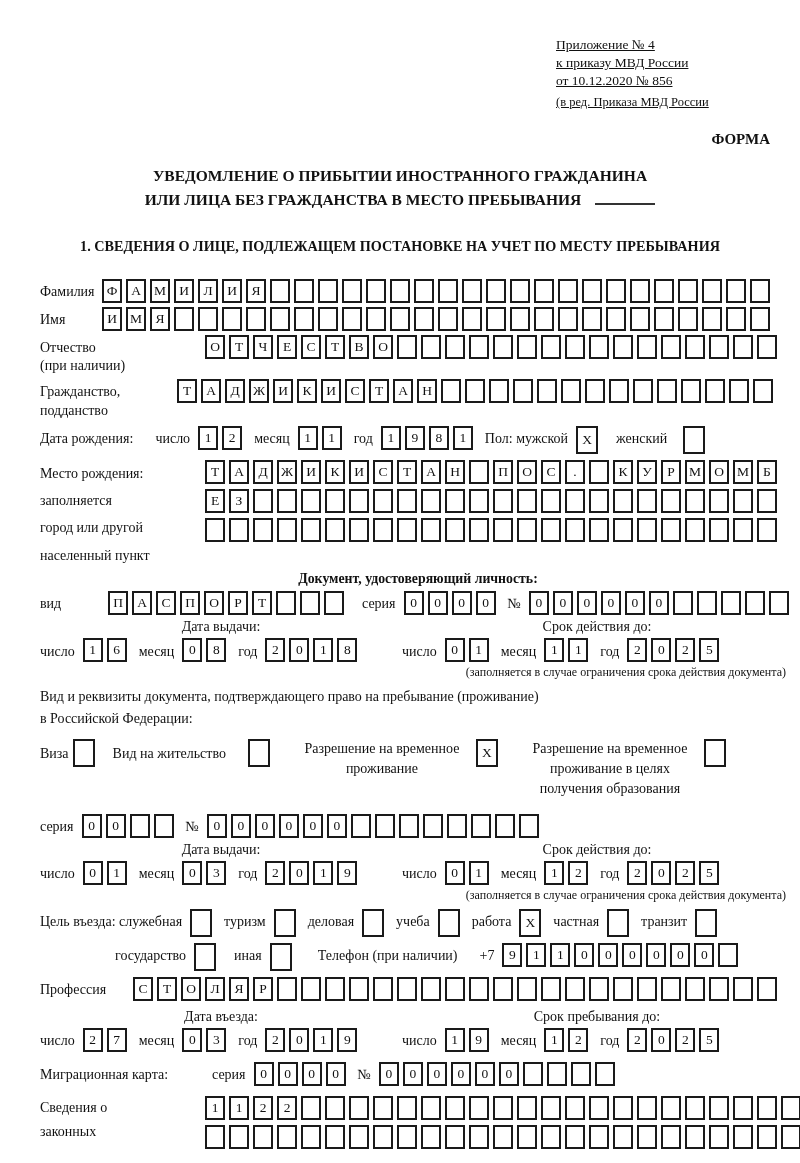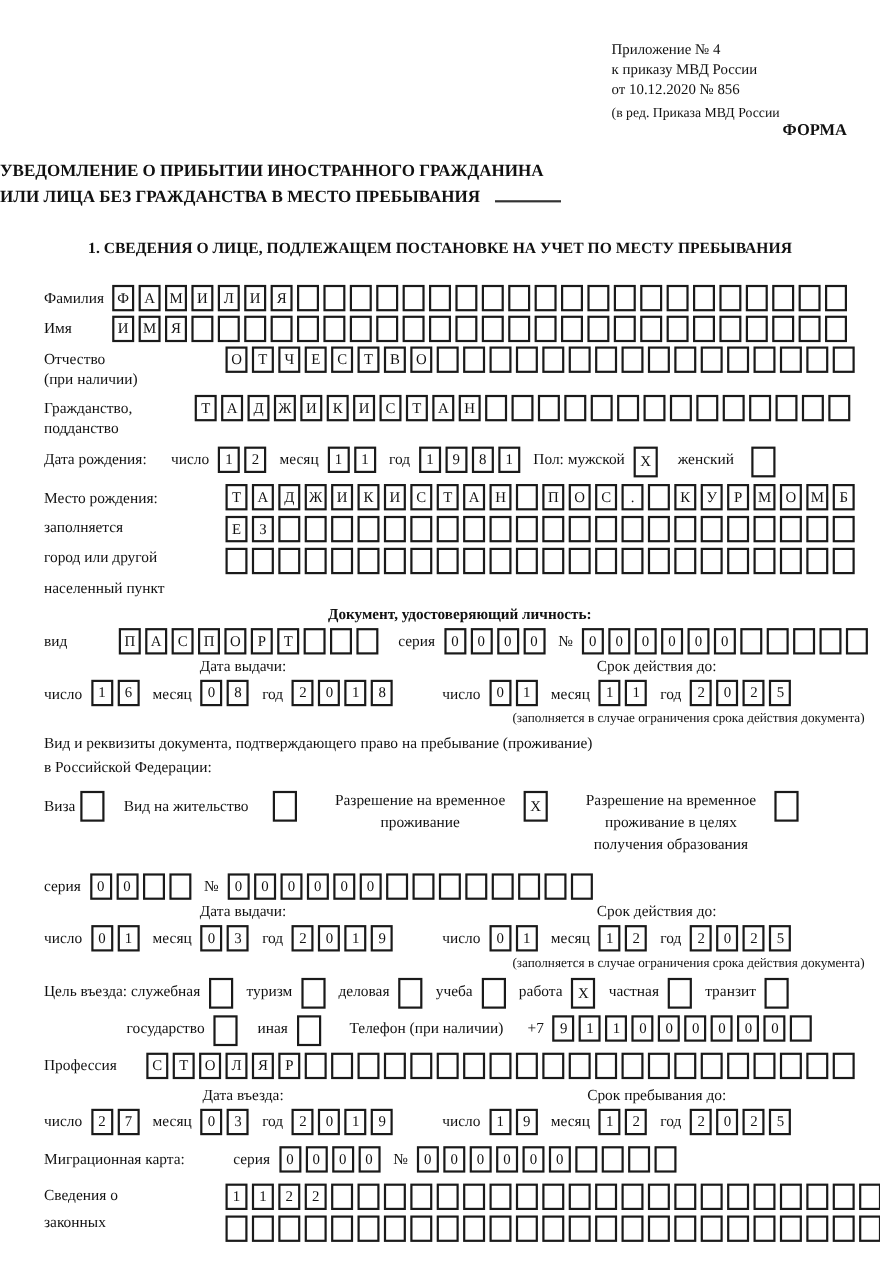--- a/index.html
+++ b/index.html
@@ -1,22 +1,22 @@
 <!DOCTYPE html>
 <html><head>
 <meta charset="utf-8">
 <style>
   html,body{margin:0;padding:0;background:#fff;}
   .page{width:800px;height:1163px;background:#fff;color:#111;
         font-family:"Liberation Serif",serif;overflow:hidden;position:relative;}
-  .annex{margin:36px 0 0 556px;font-size:13.5px;line-height:1.32;}
+  .annex{margin:36px 0 0 556px;font-size:13.5px;line-height:1.32;text-decoration:underline;}
   .annex .a2{font-size:12.5px;}
   .annex .gap{height:5px;}
-  .forma{font-weight:bold;text-align:right;padding-right:30px;font-size:15px;}
-  .title{font-weight:bold;font-size:15.5px;margin-top:16px;line-height:1.55;}
+  .forma{font-weight:bold;text-align:right;padding-right:30px;margin-top:20px;font-size:15px;}
+  .title{text-align:center;font-weight:bold;font-size:15.5px;margin-top:16px;line-height:1.55;}
   .uline{display:inline-block;width:60px;border-bottom:2px solid #333;margin-left:14px;}
   .sec{font-weight:bold;font-size:14.2px;text-align:center;margin-top:26px;}
   .content{padding:24px 4px 0 40px;}
   .row{display:flex;align-items:flex-start;margin-bottom:4px;}
   .lbl{font-size:14px;line-height:1.3;padding-top:4px;flex:none;}
   .lbl2{font-size:14px;line-height:1.6;flex:none;}
   .cells{display:flex;flex:none;}
   .cell{flex:none;width:16px;height:20px;border:2px solid #1a1a1a;margin-right:4px;
         display:flex;align-items:center;justify-content:center;font-size:13.5px;background:#fff;}
   .chk{width:18px;height:24px;}

